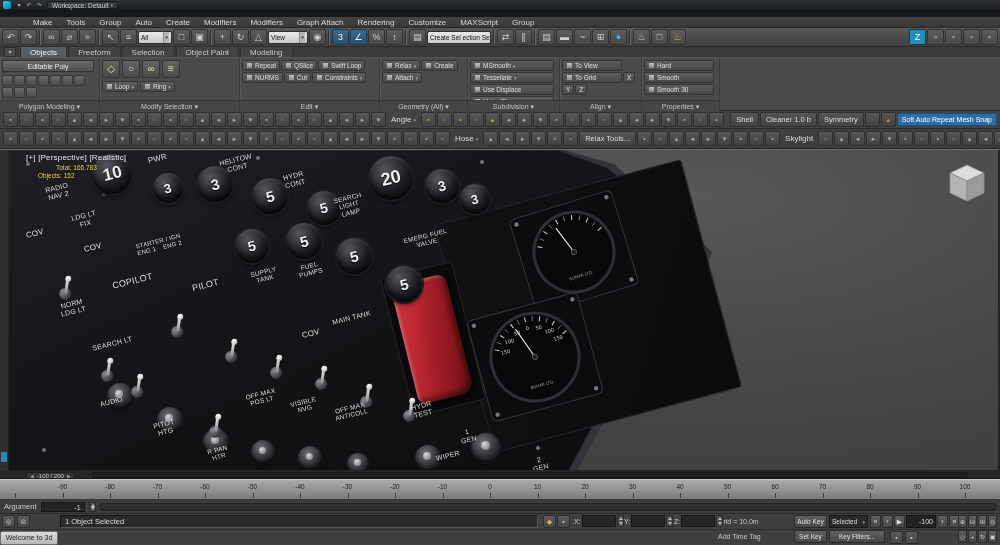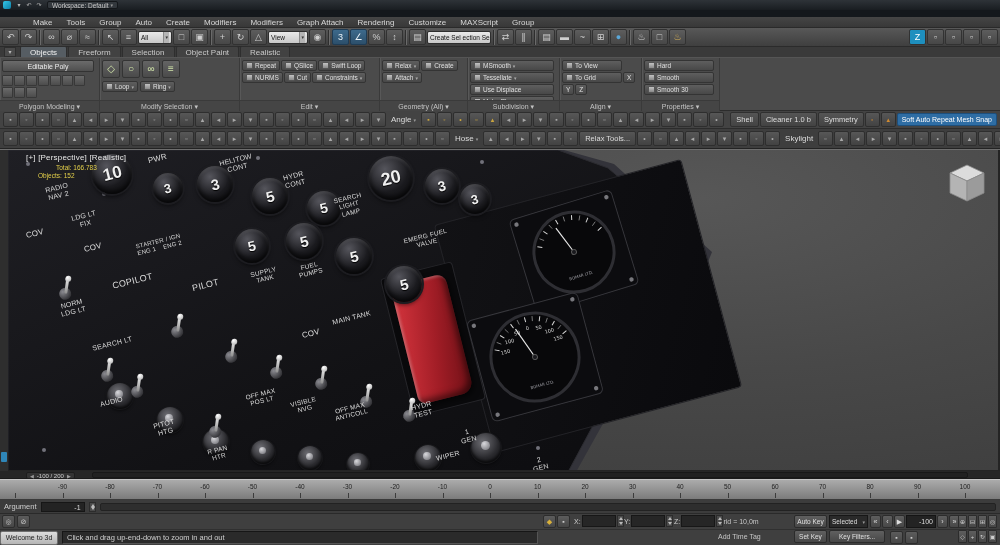--- a/index.html
+++ b/index.html
@@ -221,21 +221,21 @@
     <div class="tb-icon">▫</div>
     <div class="tb-icon">▫</div>
   </div>
 
 <div id="ribbontabs">
     <div class="rtab-cfg">▾</div>
     <div class="rtab active">Objects</div>
     <div class="rtab">Freeform</div>
     <div class="rtab">Selection</div>
     <div class="rtab">Object Paint</div>
-    <div class="rtab">Realistic</div>
+    <div class="rtab">Modeling</div>
   </div>
 <div id="ribbon-panels">
     <div class="rpanel" style="width: 100px;">
       <div class="rpanel-content">
         <div class="ep-box">Editable Poly</div>
         <div class="ep-grid">
           <div class="ep-icon"></div>
           <div class="ep-icon"></div>
           <div class="ep-icon"></div>
           <div class="ep-icon"></div>
@@ -775,20 +775,21 @@
   </div>
 <div id="argrow">
   <span id="arg-label">Argument</span>
   <span id="arg-value" class="sunken">-1</span>
   <span class="spin"></span>
   <div id="arg-groove"></div>
 </div>
 
 <div id="status1">
   <div id="s1-left"></div>
+  <div id="sel-field" class="sunken">1 Object Selected</div>
   <div id="s1-mid"></div>
   <div id="coords"></div>
   <span class="slabel" style="left:718px;top:4px">Grid = 10,0m</span>
   <div class="sbtn" style="left:794px;top:1px;width:33px;line-height:12px">Auto Key</div>
   <div class="sdrop" style="left:829px;top:1px;width:39px">
       <span>Selected</span>
       <span class="arr">▾</span>
     </div>
   <div id="transport">
       <div class="tr-btn">«</div>
@@ -813,21 +814,20 @@
       <span class="spin" style="height: 12px;"></span>
     </div>
     <div class="coord" style="left: 674px;">
       <label>Z:</label>
       <input readonly="" style="">
       <span class="spin" style="height: 12px;"></span>
     </div>
   </div>
 <div id="status2">
   <div id="welcome-btn">Welcome to 3d</div>
-  <div id="prompt-field" class="sunken">Click and drag up-end-down to zoom in and out</div>
   <span class="slabel" style="left:718px;top:3px">Add Time Tag</span>
   <div class="sbtn" style="left:794px;top:0px;width:33px;line-height:12px">Set Key</div>
   <div class="sbtn" style="left:829px;top:0px;width:56px;line-height:12px">Key Filters...</div>
   <div id="status2-icons">
       <div class="mini-btn" style="position: static;">▪</div>
       <div class="mini-btn" style="position: static;">▪</div>
     </div>
 </div>
 <div id="navgrid">
     <div class="nav-btn">⊕</div>

